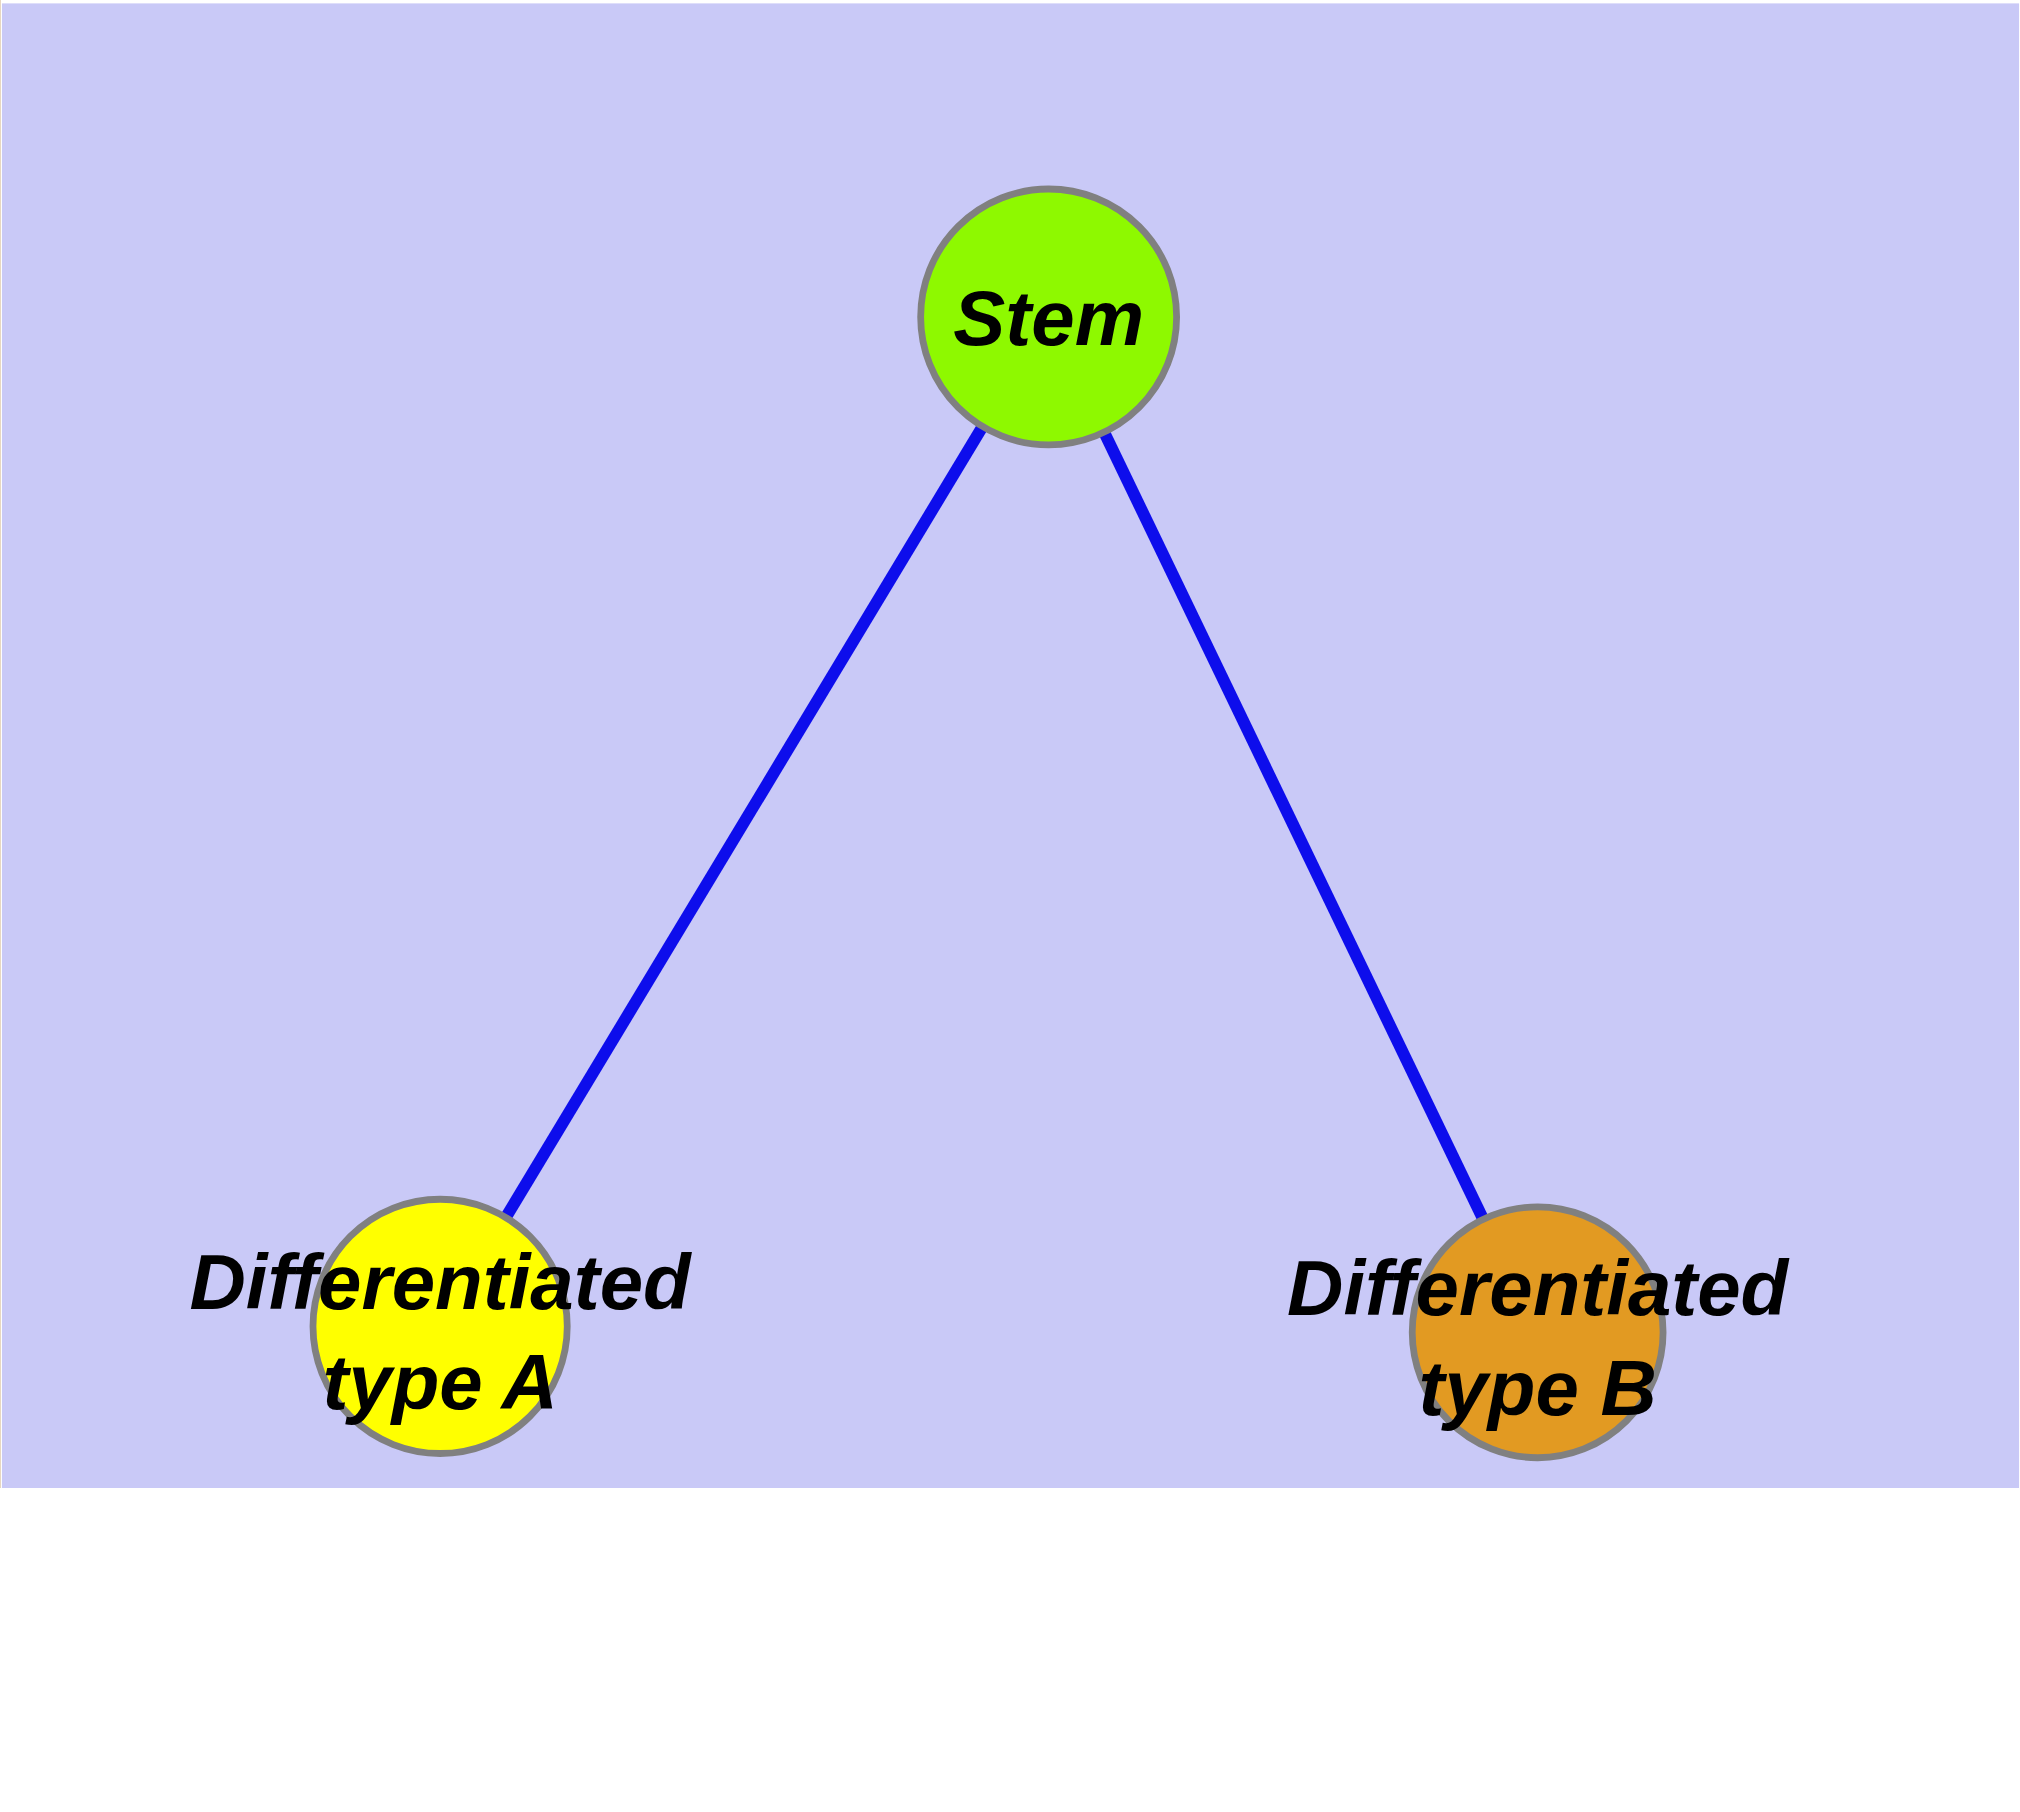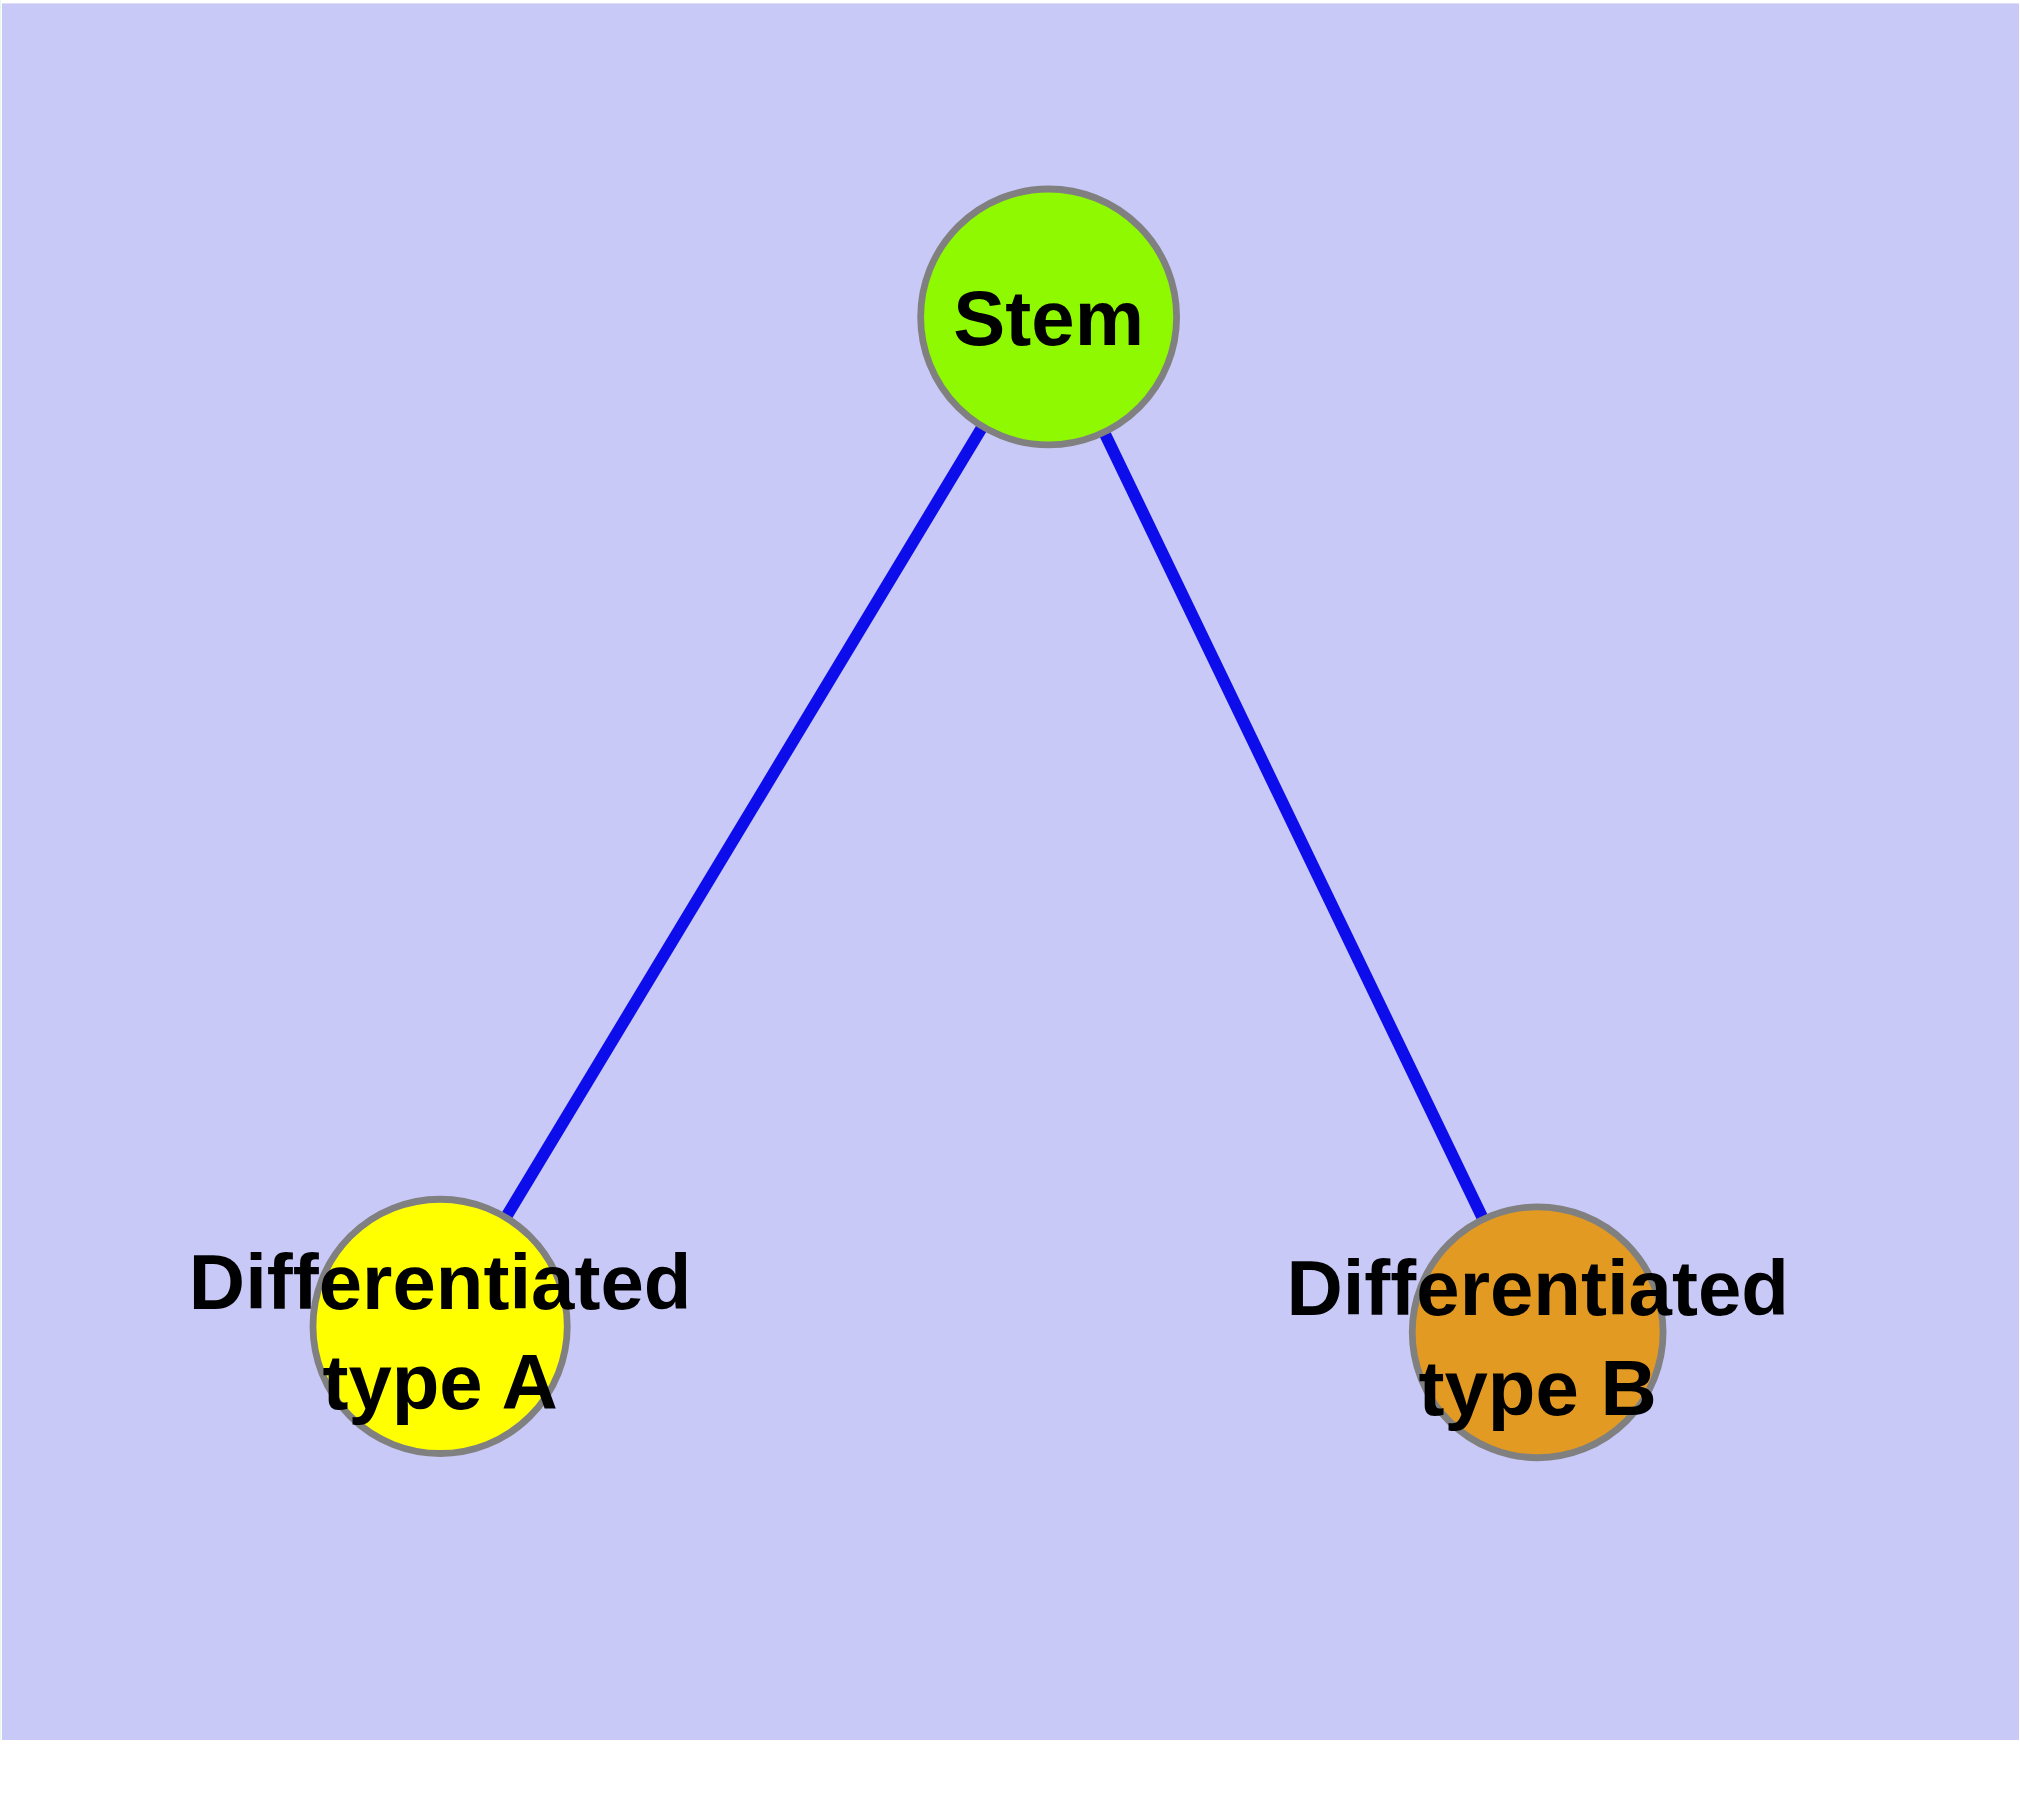--- a/index.html
+++ b/index.html
@@ -2,24 +2,25 @@
 <html style="font-size:13.6px"><head>
 <meta charset="utf-8">
 <style>
   html, body {
     margin: 0;
     padding: 0;
     background: #ffffff;
   }
   .stage {
     width: 2021px;
-    height: 1740px;
+    height: 1488px;
     position: relative;
     overflow: hidden;
-    background: #86efac;
+    background: #a16207;
+    font-style: italic;
   }
   svg.graph {
     display: block;
     width: 2021px;
     height: 1812px;
   }
   .node-label {
     font-family: "Liberation Sans", "DejaVu Sans", sans-serif;
     font-weight: bold;
     font-size: 92px;

